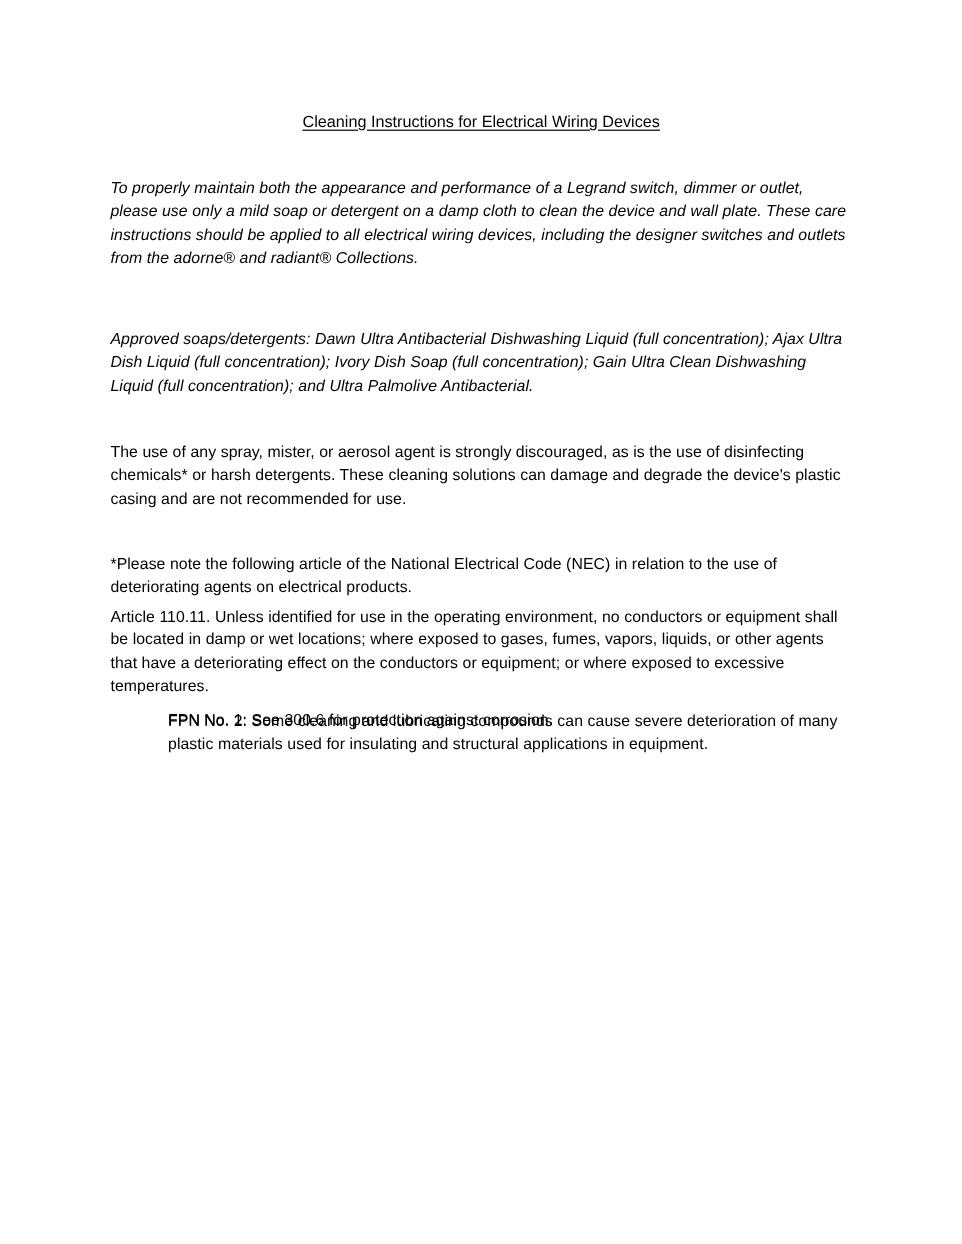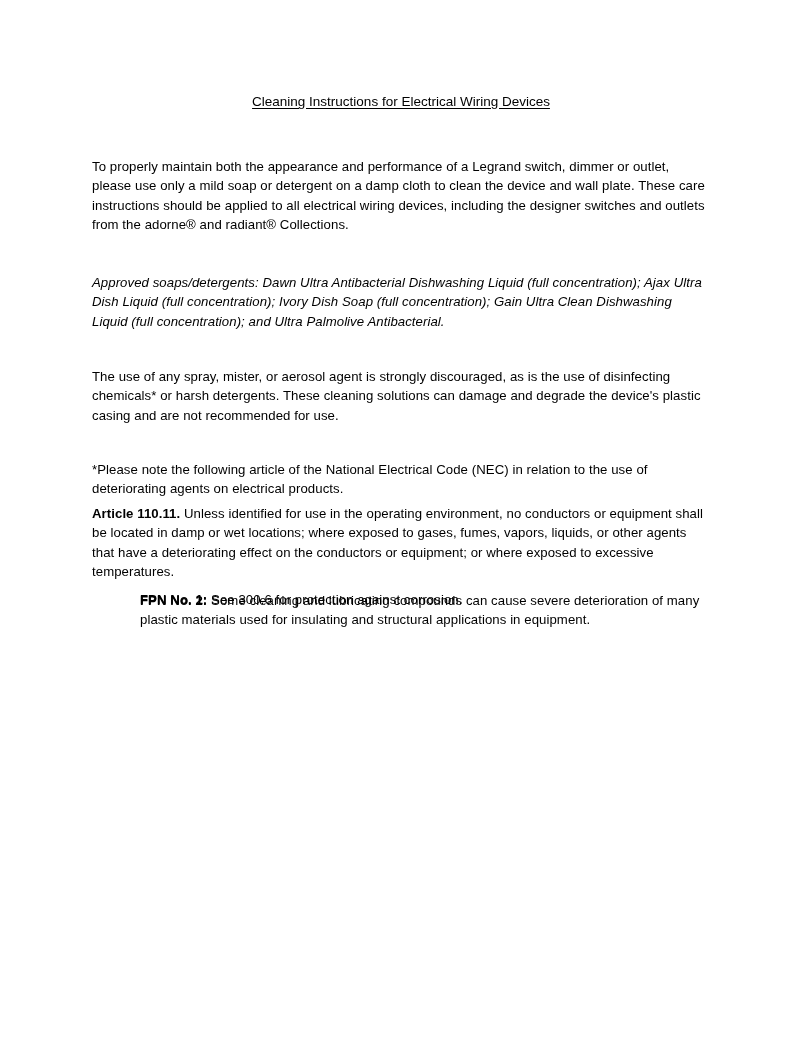--- a/index.html
+++ b/index.html
@@ -48,23 +48,23 @@
     left: 140px;
     width: 568px;
     font-size: 13.2px;
     line-height: 19.2px;
     color: #000;
     text-align: left;
     letter-spacing: 0.005em;
     margin-top: 16px;
   }
   .b {
-    font-weight: bold;
+    font-weight: normal;
   }
-  #p-intro   { top: 144px; }
+  #p-intro   { top: 134px; font-style: italic; }
   #p-soaps   { top: 260px; font-style: italic; }
   #p-spray   { top: 354px; }
   #p-nec     { top: 447px; }
   #p-article { top: 491px; }
   #p-fpn1    { top: 574px; }
   #p-fpn2    { top: 575px; }
 </style>
 </head>
 <body>
 

